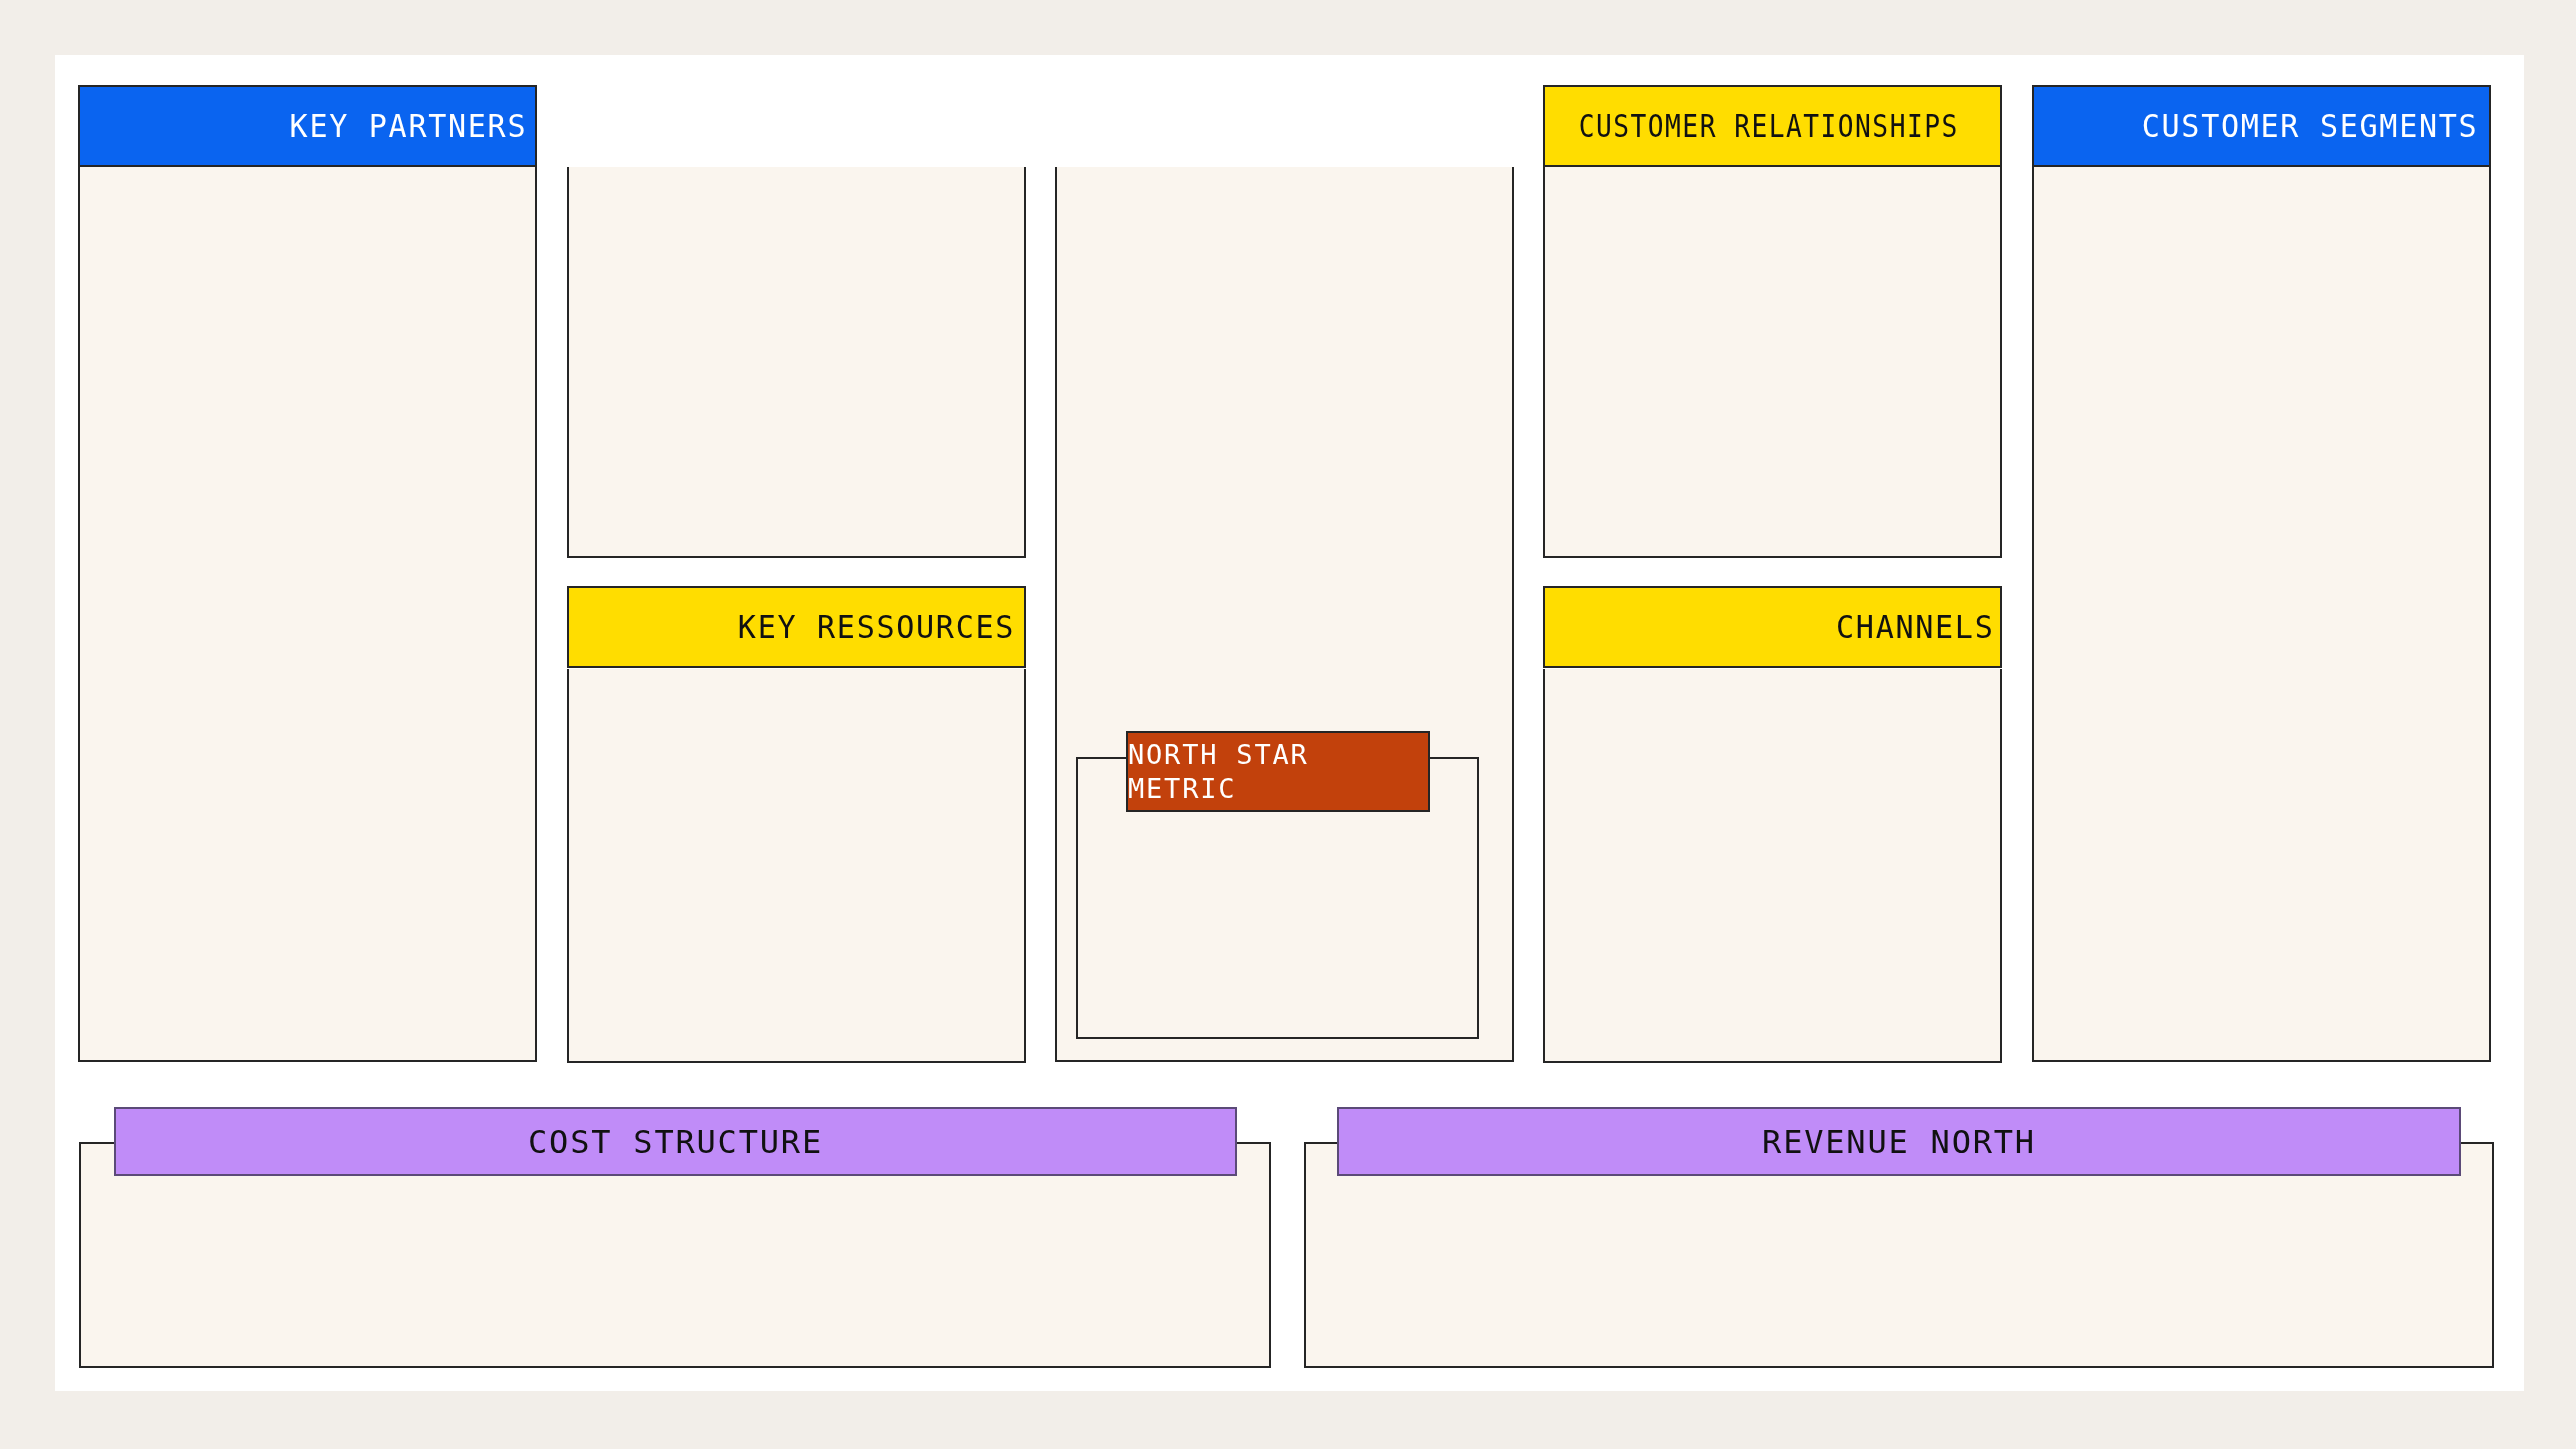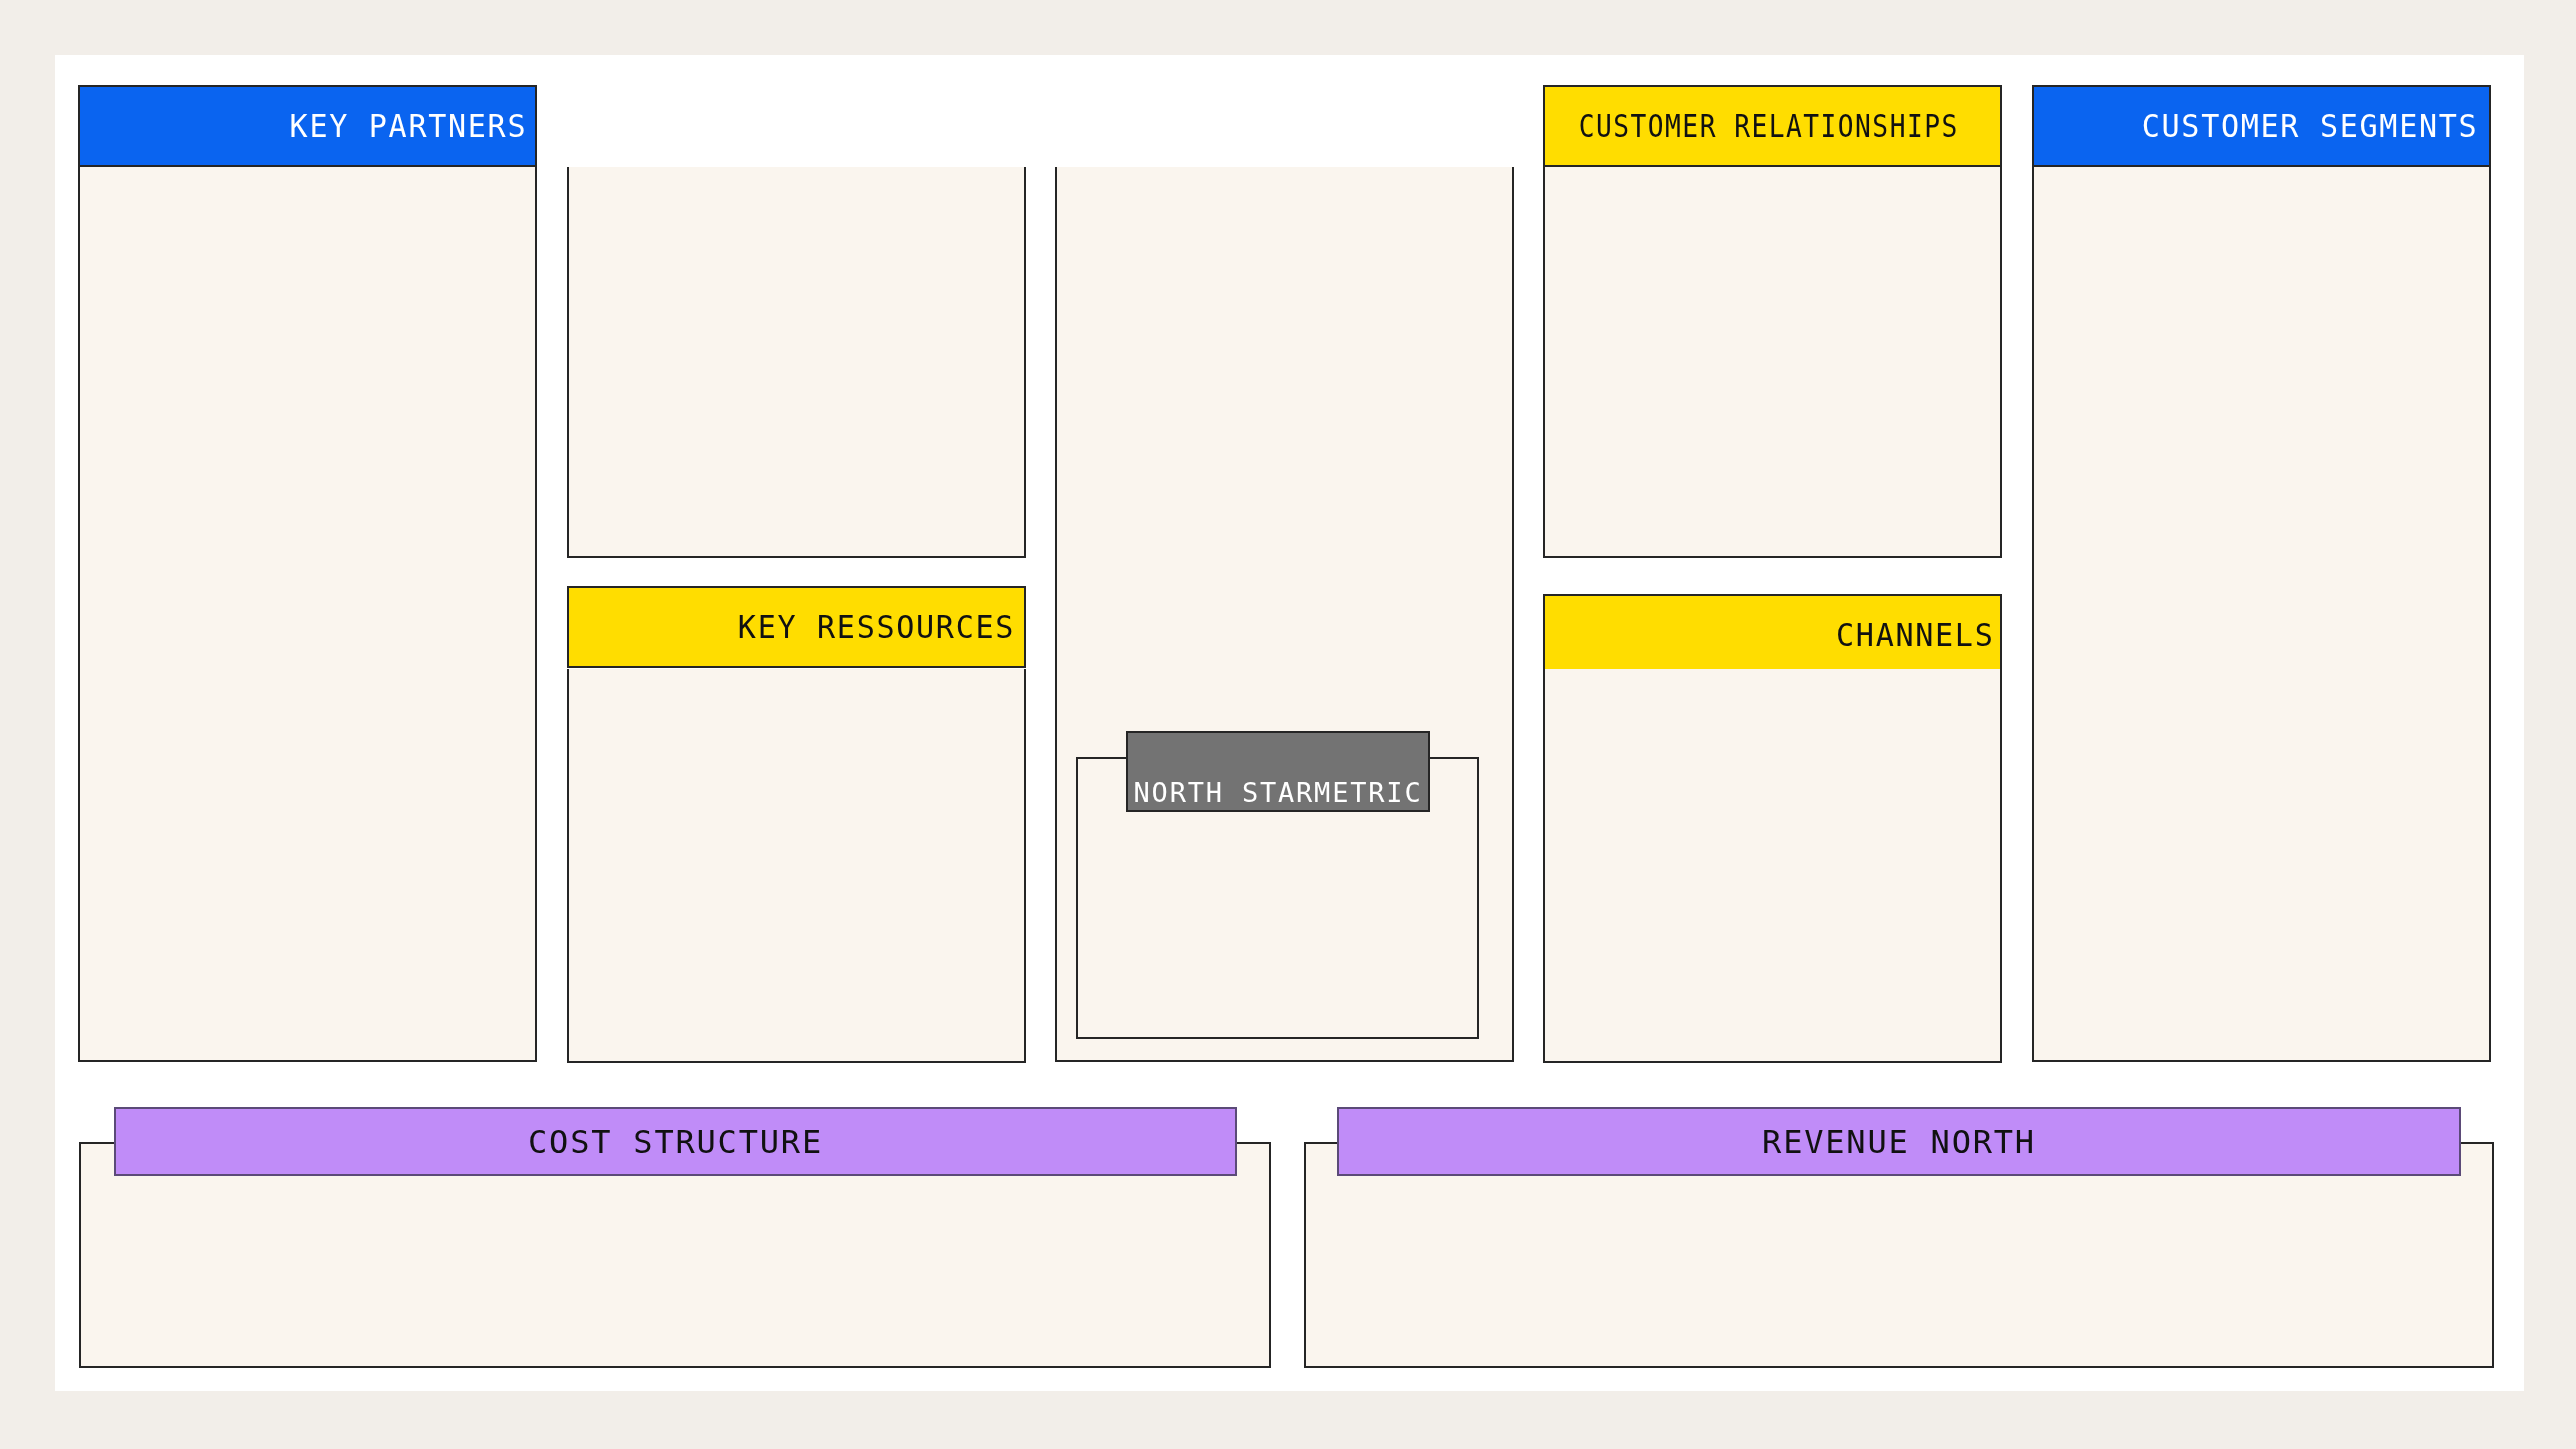--- a/index.html
+++ b/index.html
@@ -39,25 +39,25 @@
   
   .inner{
     position:absolute;
     box-sizing:border-box;
     background:#FAF5EE;
     border:2.7px solid #252525;
   }
   .nsm{
     position:absolute;
     box-sizing:border-box;
-    background:#737373;
+    background:#c2410c;
     border:2.7px solid #252525;
     color:#FFFFFF;
-    display:flex;flex-direction:row;
-    align-items:flex-end;justify-content:center;
+    display:flex;flex-direction:column;
+    align-items:flex-start;justify-content:center;
     font-size:27px;letter-spacing:1.8px;line-height:1.25;
     z-index:5;
   }
   .bottombox{
     position:absolute;
     box-sizing:border-box;
     background:#FAF5EE;
     border:2.7px solid #252525;
   }
   .bottomlabel{
@@ -96,21 +96,21 @@
   <div class="nsm" style="left:1071px;top:676px;width:304px;height:81px;">
     <span>NORTH STAR</span>
     <span>METRIC</span>
   </div>
 
   <div class="hdr yellow" style="left:1488px;top:29.5px;width:459px;height:82px;">
     <span class="squeeze">CUSTOMER RELATIONSHIPS</span>
   </div>
   <div class="body" style="left:1488px;top:112px;width:459px;height:391px;"></div>
 
-  <div class="hdr yellow" style="left:1488px;top:531px;width:459px;height:82px;margin-top:8px;">
+  <div class="hdr yellow" style="left:1488px;top:531px;width:459px;height:82px;">
     <span class="squeeze2">CHANNELS</span>
   </div>
   <div class="body" style="left:1488px;top:614px;width:459px;height:394px;"></div>
 
   <div class="hdr blue" style="left:1977px;top:29.5px;width:459px;height:82px;">
     <span class="squeeze2">CUSTOMER SEGMENTS</span>
   </div>
   <div class="body" style="left:1977px;top:112px;width:459px;height:895px;"></div>
 
   <div class="bottombox" style="left:24px;top:1087px;width:1192px;height:226px;"></div>

